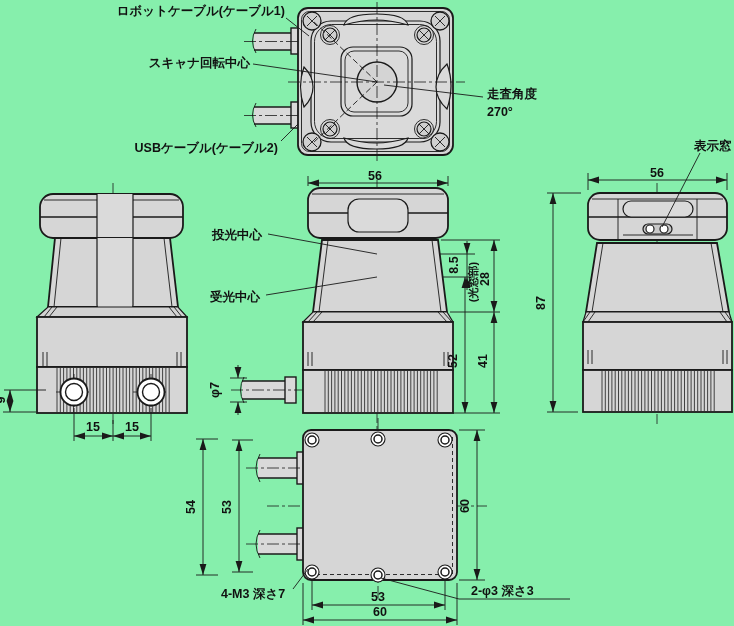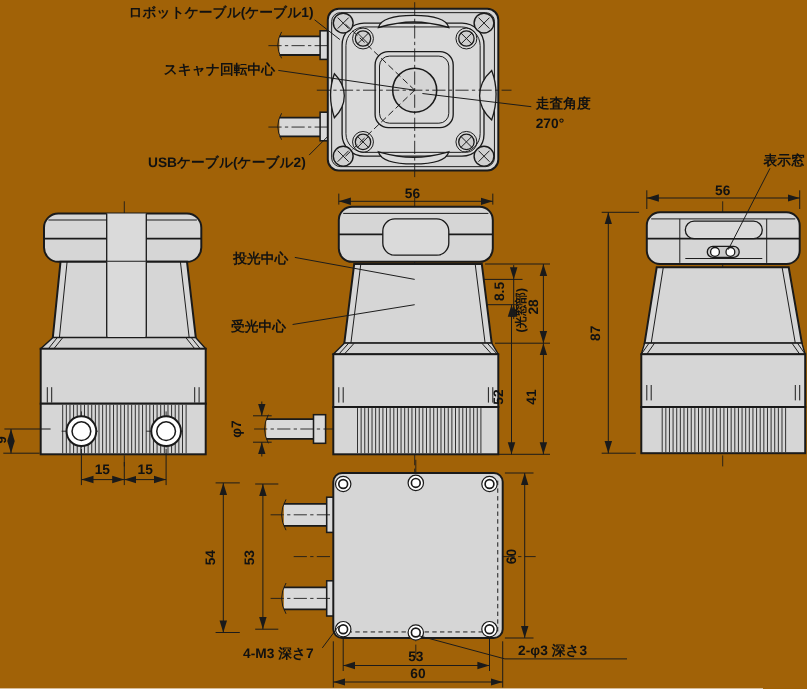--- a/index.html
+++ b/index.html
@@ -1,16 +1,16 @@
 <!DOCTYPE html>
 <html><head>
 <meta charset="utf-8">
 <style>
   html,body{margin:0;padding:0;background:#ffffff;}
-  #stage{position:relative;width:734px;height:626px;background:#a16207;overflow:hidden;
+  #stage{position:relative;width:734px;height:626px;background:#86efac;overflow:hidden;
          font-family:"Liberation Sans","DejaVu Sans",sans-serif;}
   svg{display:block}
   text{fill:#111;font-family:"Liberation Sans","DejaVu Sans",sans-serif;font-weight:bold;}
   .lbl{font-size:12.5px;}
   .dim{font-size:12.5px;}
   .small{font-size:11px;}
   .body{fill:#d6d6d6;stroke:#1a1a1a;stroke-width:1.8;}
   .body2{fill:#dadada;stroke:#1a1a1a;stroke-width:1.2;}
   .thin{stroke:#1a1a1a;stroke-width:0.9;fill:none;}
   .edge{stroke:#1a1a1a;stroke-width:1.6;fill:none;}

